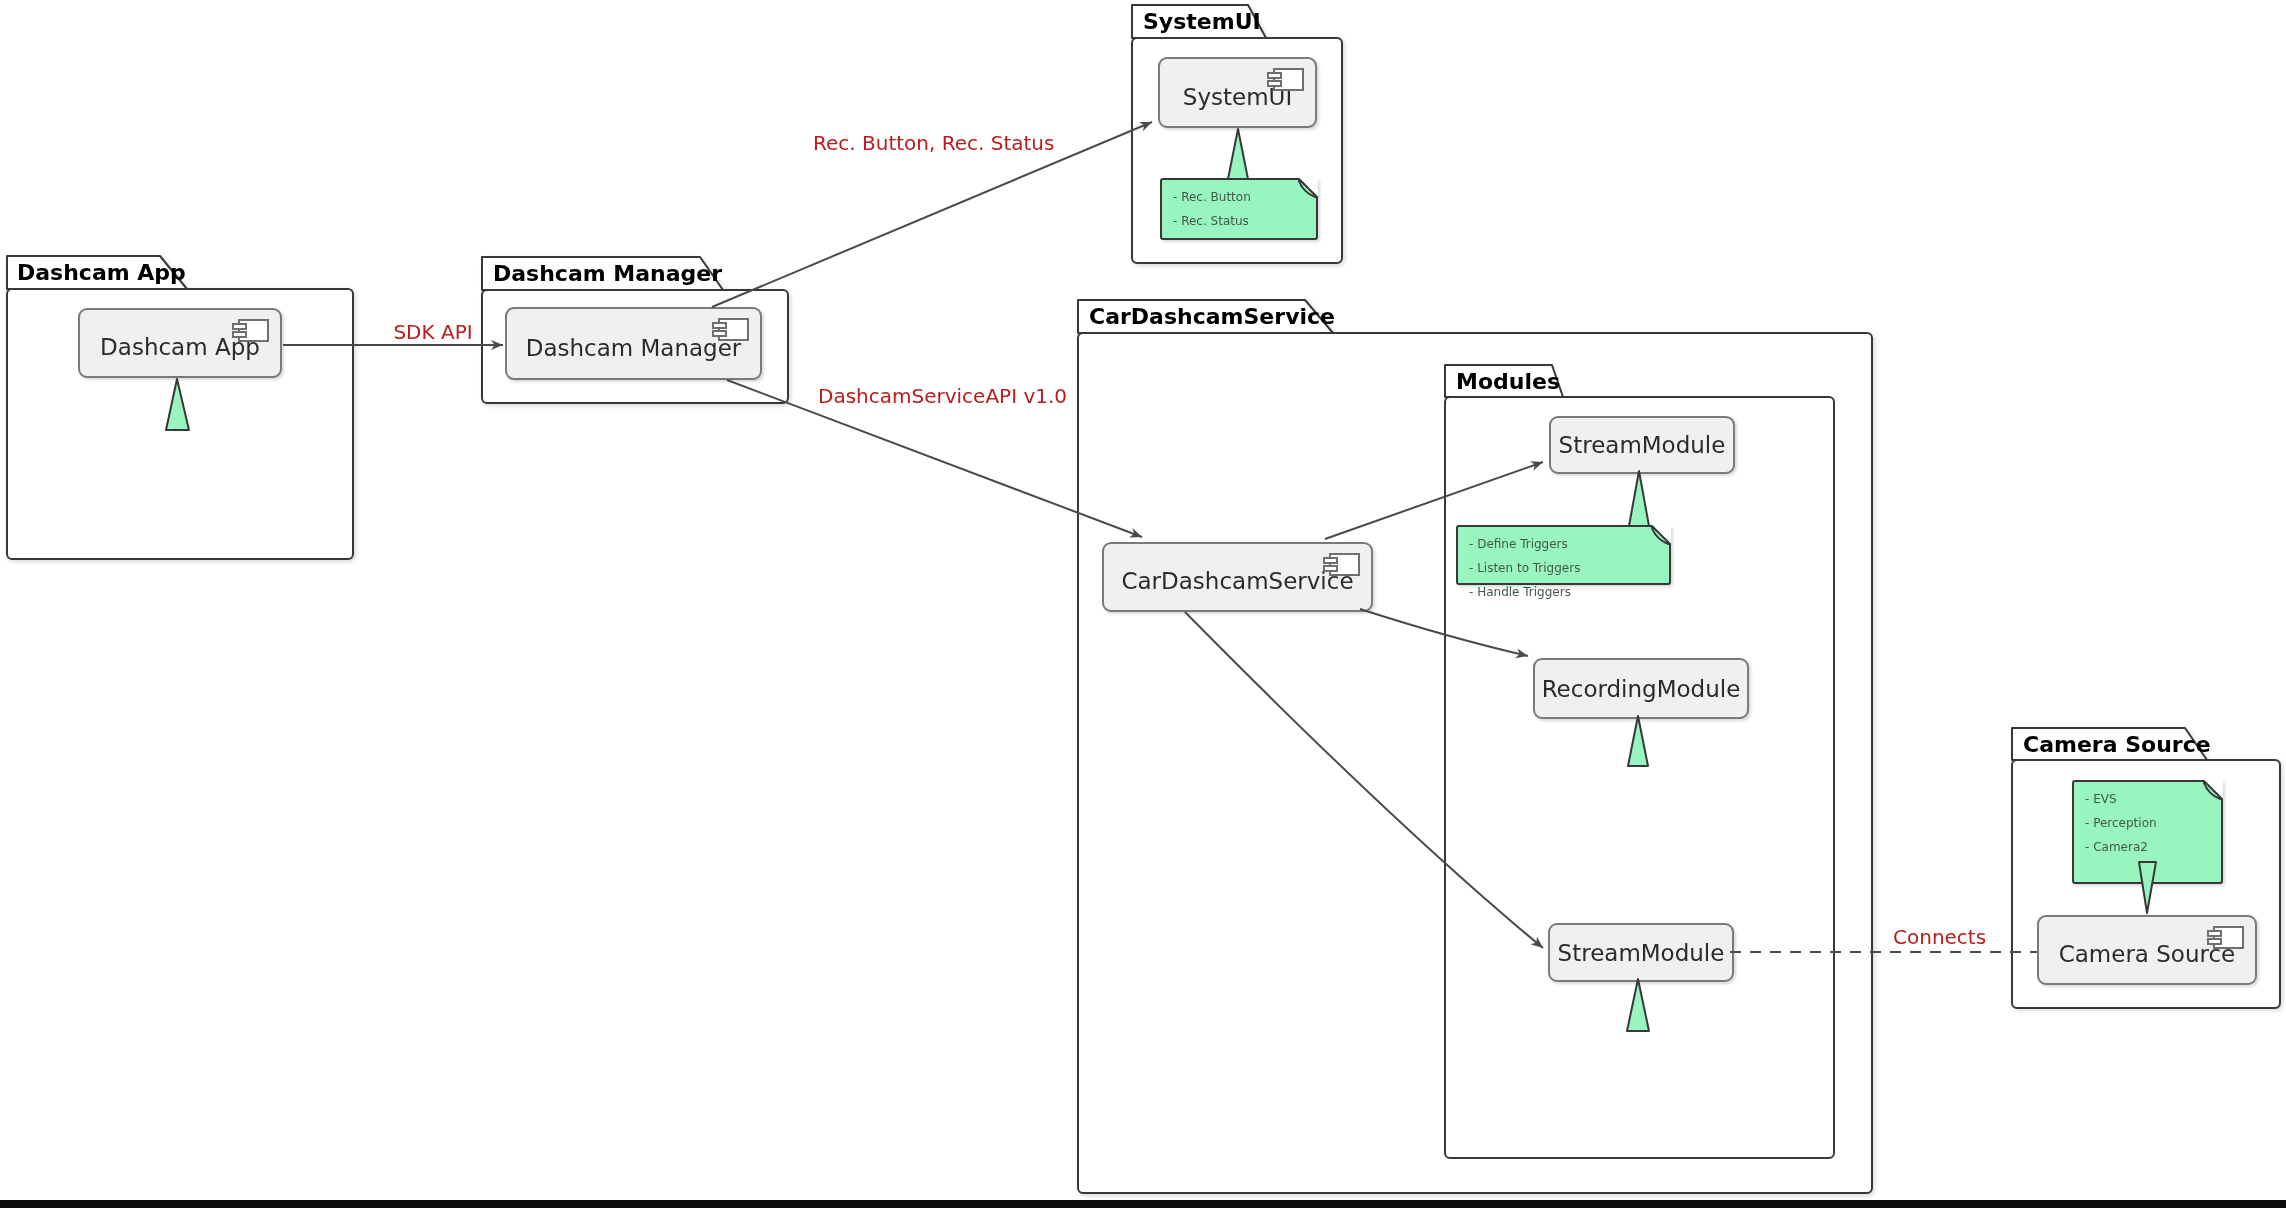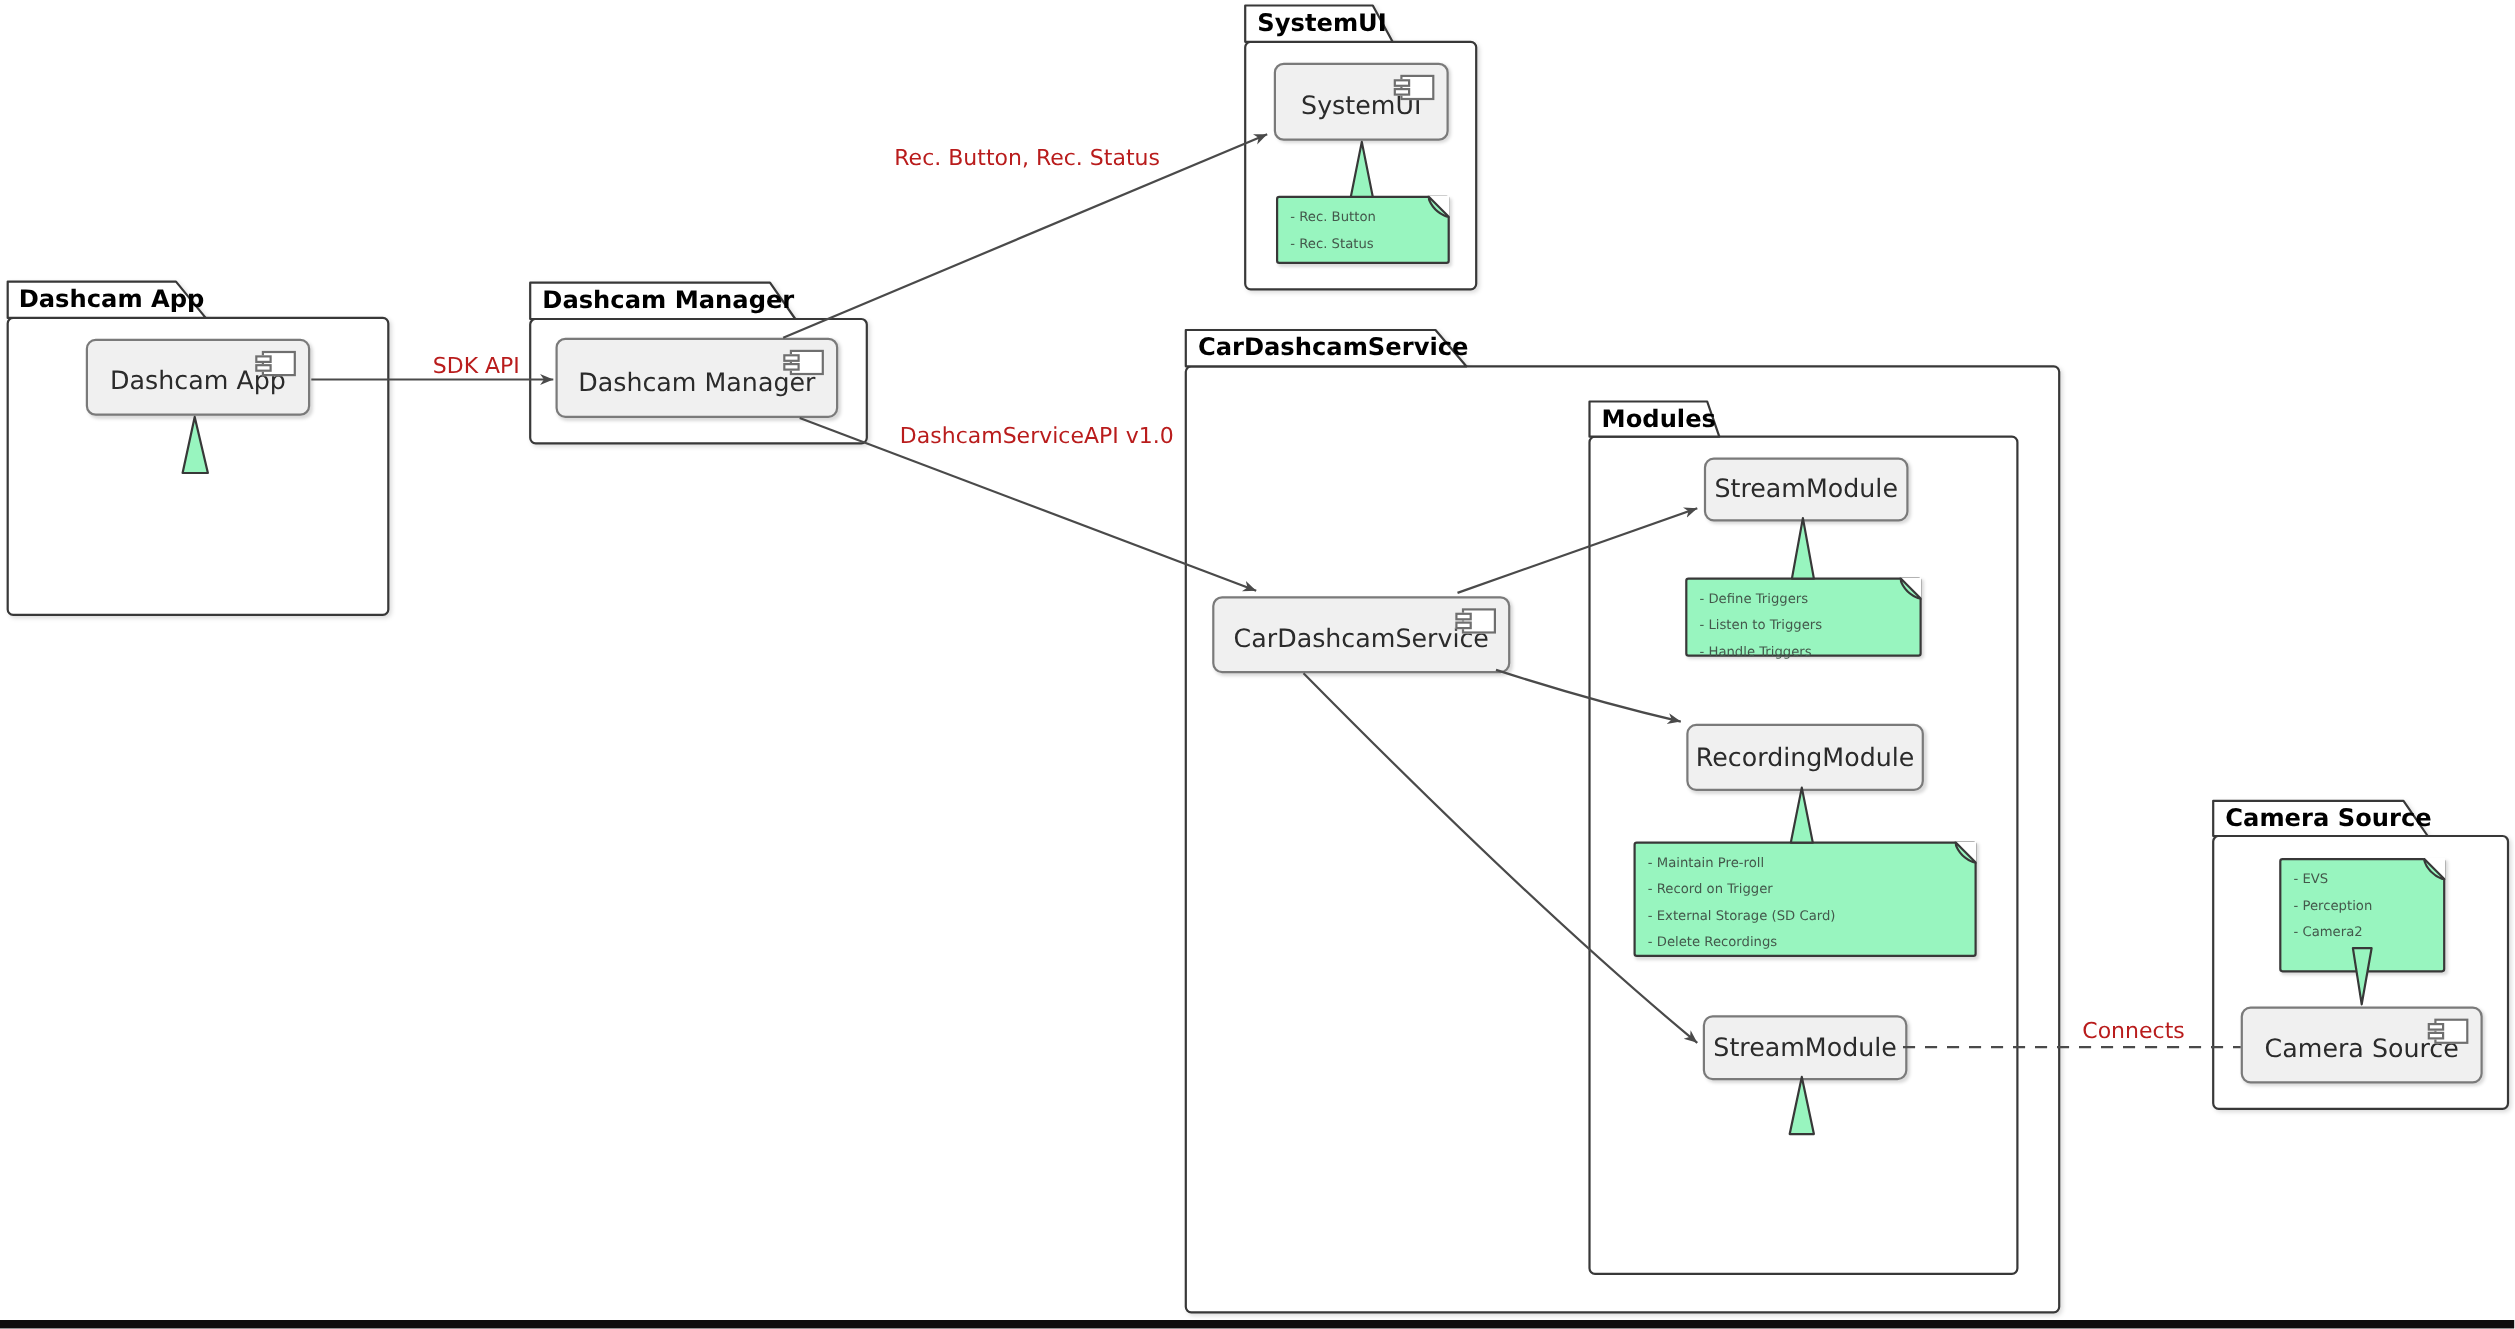--- a/index.html
+++ b/index.html
@@ -124,40 +124,30 @@
 
   <div class="note" style="left:1160px;top:178px;width:158px;height:62px">
     <svg class="fold" width="20" height="20">
       <path class="white" d="M0,0 H20 V20 Z"></path>
         <path class="crease" d="M0,0 L20,20 M0,0 Q4,15 20,20"></path>
     </svg>
     <div class="note-line">- Rec. Button</div>
     <div class="note-line">- Rec. Status</div>
   </div>
 
-  <div class="note" style="left:1532px;top:525px;width:215px;height:72px">
+  <div class="note" style="left:1456px;top:525px;width:215px;height:60px">
     <svg class="fold" width="20" height="20">
       <path class="white" d="M0,0 H20 V20 Z"></path>
         <path class="crease" d="M0,0 L20,20 M0,0 Q4,15 20,20"></path>
     </svg>
     <div class="note-line">- Define Triggers</div>
     <div class="note-line">- Listen to Triggers</div>
     <div class="note-line">- Handle Triggers</div>
   </div>
 
-  <div class="note" style="left:1485px;top:765px;width:312px;height:105px">
-    <svg class="fold" width="20" height="20">
-      <path class="white" d="M0,0 H20 V20 Z"></path>
-        <path class="crease" d="M0,0 L20,20 M0,0 Q4,15 20,20"></path>
-    </svg>
-    <div class="note-line">- Maintain Pre-roll</div>
-    <div class="note-line">- Record on Trigger</div>
-    <div class="note-line">- External Storage (SD Card)</div>
-    <div class="note-line">- Delete Recordings</div>
-  </div>
 
 
   <div class="note" style="left:2072px;top:780px;width:151px;height:104px">
     <svg class="fold" width="20" height="20">
       <path class="white" d="M0,0 H20 V20 Z"></path>
         <path class="crease" d="M0,0 L20,20 M0,0 Q4,15 20,20"></path>
     </svg>
     <div class="note-line">- EVS</div>
     <div class="note-line">- Perception</div>
     <div class="note-line">- Camera2</div>

